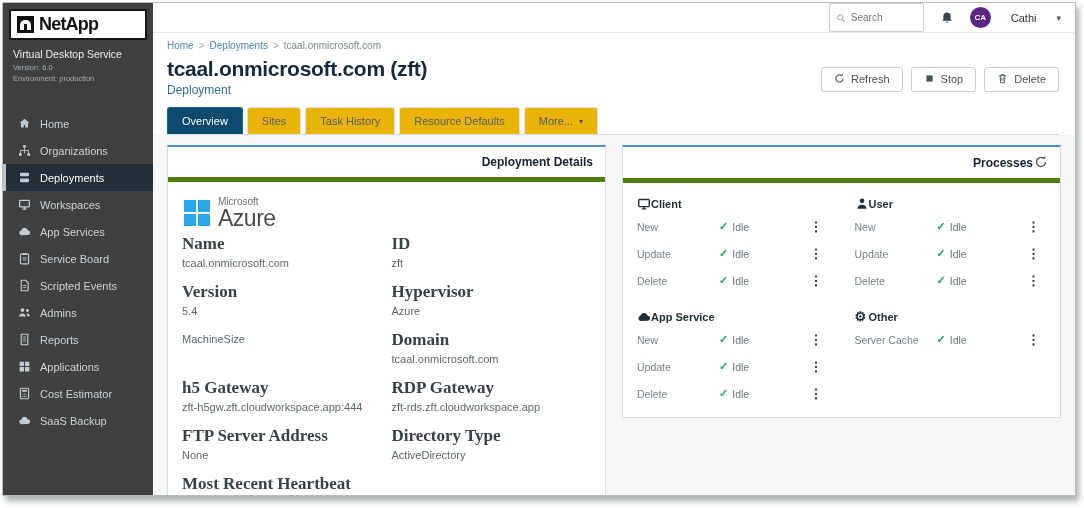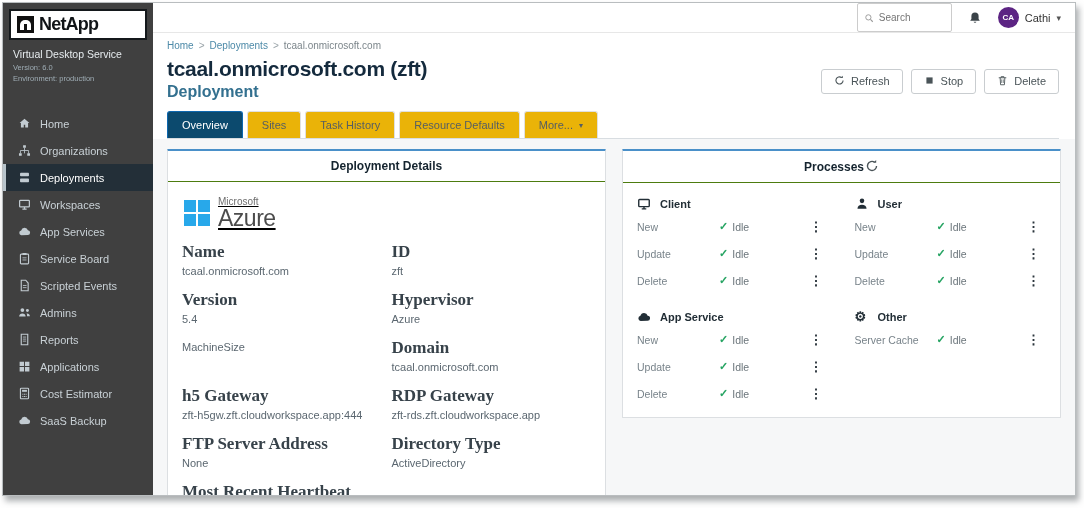--- a/index.html
+++ b/index.html
@@ -31,72 +31,72 @@
   .main { flex:1; display:flex; flex-direction:column; min-width:0; background:#fff; }
   .topbar { height:30px; flex:0 0 30px; display:flex; align-items:center; justify-content:flex-end;
     gap:16px; padding:0 14px; border-bottom:1px solid #e7e7e7; }
   .searchbox { display:flex; align-items:center; gap:5px; border:1px solid #ccc; border-radius:2px;
     height:29px; width:95px; padding:8px 6px; color:#999; }
   .searchbox svg { width:10px; height:10px; }
   .searchbox input { border:none; outline:none; width:70px; font-size:10px; color:#444;
     font-family:"Liberation Sans", sans-serif; }
   .bell { color:#3a4348; cursor:pointer; width:14px; height:14px; }
   .bell svg { width:14px; height:14px; }
-  .usermenu { display:flex; align-items:center; gap:6px; cursor:pointer; }
+  .usermenu { display:flex; align-items:center; gap:20px; cursor:pointer; }
   .avatar { width:21px; height:21px; border-radius:50%; background:#5c2483; color:#fff;
     font-size:8px; font-weight:bold; display:flex; align-items:center; justify-content:center; }
   .username { font-size:11px; color:#333; }
   .chev { font-size:9px; color:#555; }
 
   .pagehead { padding:7px 16px 0 14px; background:#fff; }
   .breadcrumb { font-size:10px; color:#8a9499; display:flex; gap:5px; }
   .crumb-link { color:#4d8aa8; cursor:pointer; }
   .crumb-sep { color:#9aa4a9; }
   .crumb-current { color:#7c868b; }
   .title-row { display:flex; justify-content:space-between; align-items:center; margin-top:6px; }
   .page-title { font-size:21px; font-weight:bold; color:#142a3d; letter-spacing:-.3px; }
-  .page-subtitle { font-size:16px; font-weight:bold; color:#33708f; margin-top:2px; }
+  .page-subtitle { font-size:12px; font-weight:normal; color:#33708f; margin-top:2px; }
   .action-btns { display:flex; gap:8px; margin-top:4px; }
   .btn { display:flex; align-items:center; gap:6px; border:1px solid #c9cdd0; background:#fff;
     border-radius:3px; font-size:11px; color:#4a5458; padding:5px 12px; cursor:pointer;
     font-family:"Liberation Sans", sans-serif; }
   .btn svg { width:11px; height:11px; }
   .tabs { display:flex; margin-top:10px; border-bottom:1px solid #d8dde1; }
   .tab { font-size:11px; color:#555e63; background:#eab308; border:1px solid #e0e0e0; border-bottom:none;
     border-radius:3px 3px 0 0; padding:7px 14px; margin-right:4px; cursor:pointer;
     display:flex; align-items:center; gap:6px; }
   .tab.active { background:#0c4a6e; color:#fff; border-color:#0d67af; }
   .tab .chev { color:#555e63; font-size:8px; }
 
   
   .content { flex:1; background:#f6f7f8; padding:10px 14px 12px 14px; display:grid;
     grid-template-columns:1fr 1fr; grid-template-rows:1fr auto; gap:12px 16px; overflow:hidden; }
   .panel { background:#fff; border:1px solid #dcdfe2; border-top:2px solid #4a90c9; border-radius:1px; }
-  .panel-head { display:flex; align-items:center; justify-content:center;
-    padding:8px 12px; border-bottom:1px solid #4d7c0f; }
+  .panel-head { display:flex; align-items:center; justify-content:flex-end;
+    padding:8px 12px; border-bottom:5px solid #4d7c0f; }
   .panel-title { font-size:12px; font-weight:bold; color:#15242f; display:flex; align-items:center; gap:4px; }
   .icon-btn { border:none; background:none; color:#4a5458; cursor:pointer; width:15px; height:15px; padding:0; }
   .icon-btn svg { width:14px; height:14px; }
 
   
   #dd { grid-area:1/1; display:flex; flex-direction:column; }
   .dd-body { padding:10px 14px; }
-  .azure-logo { display:flex; align-items:center; gap:8px; margin:4px 0 12px 2px;text-decoration:underline; }
+  .azure-logo { display:flex; align-items:center; gap:8px; margin:4px 0 4px 2px; }
   .ms-squares { display:grid; grid-template-columns:12px 12px; grid-template-rows:12px 12px; gap:2px; }
   .ms-squares span { background:#28a8ea; }
   .az-brand { font-size:10px; color:#6e6e6e; line-height:1.1; }
   .az-name { font-size:23px; color:#4c4c4c; letter-spacing:-.5px; line-height:1; }
   .fields { display:grid; grid-template-columns:1fr 1fr; gap:13px 10px; }
   .f-label { font-family:"Liberation Serif", serif; font-weight:bold; font-size:17px; color:#37424a; }
   .f-value { font-size:11px; color:#5b6770; margin-top:3px; word-break:break-all; }
 
   
   #processes { grid-area:1/2; align-self:start; }
   .proc-body { padding:10px 14px 4px 14px; display:grid; grid-template-columns:1fr 1fr; gap:6px 26px; }
-  .pgroup-head { display:flex; align-items:center; gap:9px; font-size:11px; font-weight:bold;
+  .pgroup-head { display:flex; align-items:center; font-size:11px; font-weight:bold;
     color:#222e36; margin:4px 0 8px 0; }
   .pg-ico { width:14px; height:14px; color:#222e36; display:inline-flex; }
   .pg-ico svg { width:14px; height:14px; }
   .pg-ico.glyph { font-size:13px; line-height:14px; }
   .prow { display:flex; align-items:center; font-size:10.5px; color:#78838a; margin-bottom:12px; }
   .prow-label { flex:0 0 82px; }
   .prow-status { flex:1; display:flex; align-items:center; gap:4px; color:#6b757b; }
   .chk { color:#27a463; font-weight:bold; font-size:11px; }
   .kebab { border:none; background:none; font-size:13px; font-weight:bold; color:#2b353c;
     cursor:pointer; padding:0 6px; }

